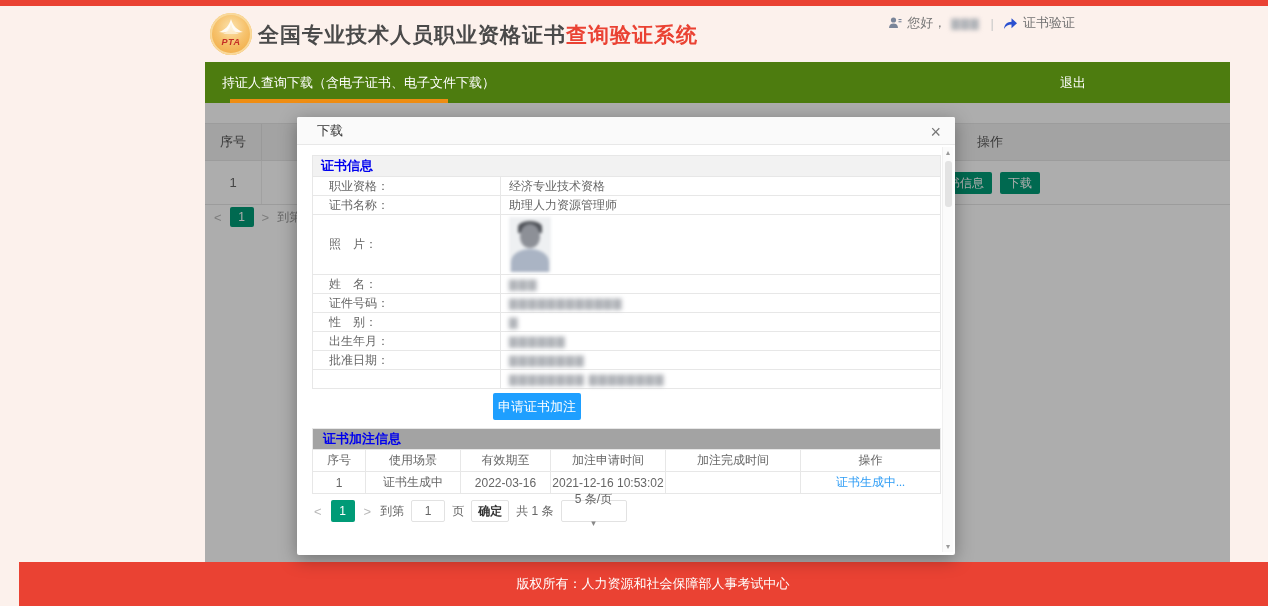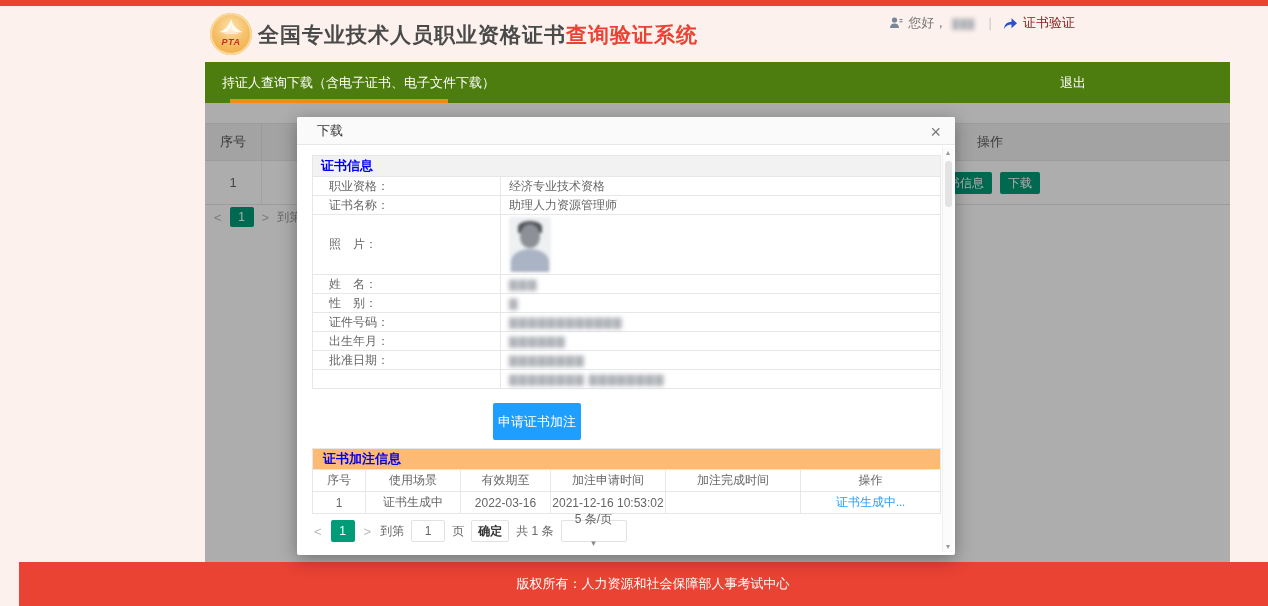--- a/index.html
+++ b/index.html
@@ -13,24 +13,24 @@
   
   .logo { position:absolute; left:210px; top:13px; width:42px; height:42px; border-radius:50%;
           background:radial-gradient(circle at 50% 35%, #fbe3ae 0%, #f6c16b 45%, #efa335 100%);
           box-shadow:0 0 0 2px #f9d99b inset; }
   .logo svg { position:absolute; left:6px; top:5px; }
   .logo .logo-txt { position:absolute; left:0; right:0; bottom:8px; text-align:center;
           font-size:9px; font-weight:bold; font-style:italic; color:#c53026; letter-spacing:.5px; }
   .site-title { position:absolute; left:258px; top:21px; font-size:21px; font-weight:bold; color:#4a4a4a; letter-spacing:1px; }
   .site-title .accent { color:#ea4233; }
   .user-area { position:absolute; top:14px; right:193px; height:18px; display:flex; align-items:center; gap:5px;
-          font-size:13px; color:#777;font-family:Liberation Mono, monospace; }
+          font-size:13px; color:#777; }
   .user-area .blur-name { margin-right:2px; }
   .user-area .sep { color:#c9c9c9; margin:0 4px; }
-  .verify-link { color:#7f1d1d; text-decoration:none; cursor:pointer; }
+  .verify-link { color:#737373; text-decoration:none; cursor:pointer; }
 
   
   .blur { color:#b0b3b8; filter:blur(2px); letter-spacing:1px; font-size:11px; }
 
   
   .nav { position:absolute; left:205px; top:62px; width:1025px; height:41px; background:#4d7c0f; }
   .nav-tab { position:absolute; left:17px; top:0; height:41px; line-height:41px; color:#fff; font-size:13px; cursor:pointer; }
   .nav-underline { position:absolute; left:25px; bottom:0; width:218px; height:4px; background:#ef8d13; }
   .nav-logout { position:absolute; right:110px; top:0; width:60px; height:41px; line-height:41px; 
           color:#fff; font-size:13px; cursor:pointer; }
@@ -65,26 +65,26 @@
   table.cert { border-collapse:collapse; table-layout:fixed; width:628px; font-size:12px; color:#666; }
   table.cert td { border:1px solid #e7e7e7; padding:0 8px; height:19px; overflow:hidden; white-space:nowrap; }
   table.cert td.lab { padding-left:16px; }
   table.cert tr.sec td { background:#f2f2f2; color:#0000ee; font-weight:bold; font-size:13px; height:21px; }
   table.cert tr.photo-row td { height:55px; }
   .photo { width:42px; height:55px; margin:2px 0; background:#eef0f2; position:relative; overflow:hidden; filter:blur(1.5px); }
   .photo .head { position:absolute; left:11px; top:7px; width:20px; height:24px; border-radius:50% 50% 45% 45%; background:#8d9097; }
   .photo .hair { position:absolute; left:9px; top:4px; width:24px; height:12px; border-radius:50% 50% 0 0; background:#4f5258; }
   .photo .body { position:absolute; left:2px; top:32px; width:38px; height:26px; border-radius:50% 50% 0 0; background:#aab4c4; }
 
-  .apply-btn { display:block; margin:14px 0 8px 181px; width:88px; height:37px; background:#1e9fff; color:#fff;
+  .apply-btn { display:block; margin:4px 0 8px 181px; width:88px; height:27px; background:#1e9fff; color:#fff;
            font-size:13px; border:none; border-radius:2px; cursor:pointer; font-family:inherit; }
 
   table.anno { border-collapse:collapse; table-layout:fixed; width:628px; font-size:12px; color:#666; margin-top:8px; }
   table.anno td, table.anno th { border:1px solid #e7e7e7; height:22px; text-align:center; font-weight:normal; overflow:hidden; white-space:nowrap; }
-  table.anno tr.sec td { background:#fdba74; color:#0000ee; font-weight:bold; font-size:13px; text-align:left; padding-left:10px; height:21px; }
+  table.anno tr.sec td { background:#a3a3a3; color:#0000ee; font-weight:bold; font-size:13px; text-align:left; padding-left:10px; height:21px; }
   .anno-link { color:#2d9cf5; cursor:pointer;font-family:Liberation Serif, serif; }
 
   .pager { display:flex; align-items:center; gap:7px; margin-top:6px; font-size:12px; color:#666; }
   .pager .chev { color:#b9b9b9; font-size:13px; cursor:pointer; padding:0 2px; }
   .pager .pg-active { width:24px; height:22px; line-height:22px; text-align:center; background:#009b77; color:#fff; border-radius:2px; cursor:pointer; }
   .pager .box { height:22px; line-height:20px; border:1px solid #e2e2e2; background:#fff; text-align:center; border-radius:2px; }
   .pager .goto-input { width:34px; }
   .pager .confirm { width:38px; color:#333; font-weight:bold; cursor:pointer; }
   .pager .select { width:66px; display:flex; align-items:center; justify-content:center; gap:4px; cursor:pointer;flex-direction:column; }
   .pager .caret { color:#888; font-size:9px; }
@@ -192,26 +192,26 @@
                   <div class="head"></div>
                   <div class="body"></div>
             </div>
           </td>
         </tr>
         <tr>
           <td class="lab">姓　名：</td>
           <td class="blur">▇▇▇</td>
         </tr>
         <tr>
+          <td class="lab">证件号码：</td>
+          <td class="blur">▇▇▇▇▇▇▇▇▇▇▇▇</td>
+        </tr>
+        <tr>
           <td class="lab">性　别：</td>
           <td class="blur">▇</td>
-        </tr>
-        <tr>
-          <td class="lab">证件号码：</td>
-          <td class="blur">▇▇▇▇▇▇▇▇▇▇▇▇</td>
         </tr>
         <tr>
           <td class="lab">出生年月：</td>
           <td class="blur">▇▇▇▇▇▇</td>
         </tr>
         <tr>
           <td class="lab">批准日期：</td>
           <td class="blur">▇▇▇▇▇▇▇▇</td>
         </tr>
         <tr>

